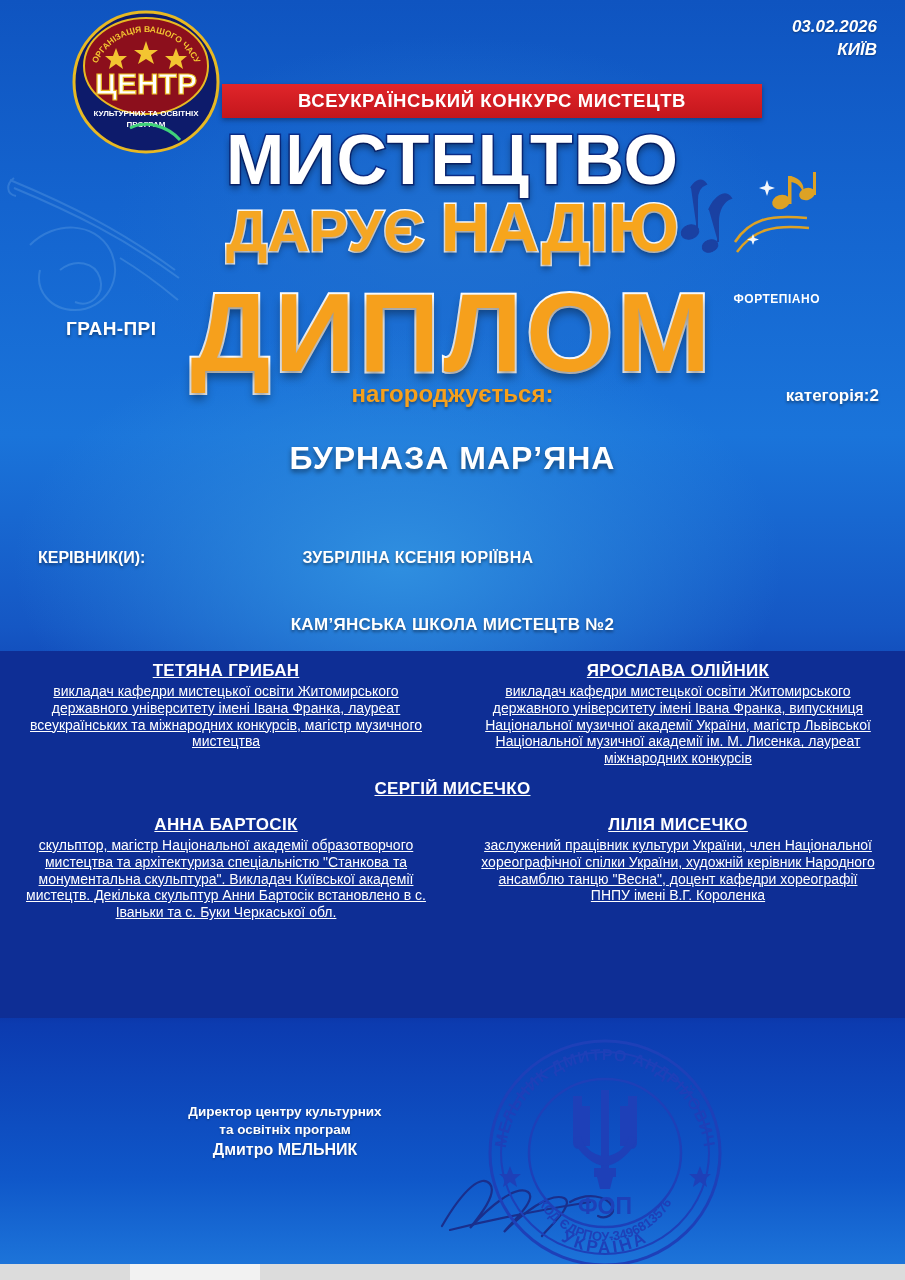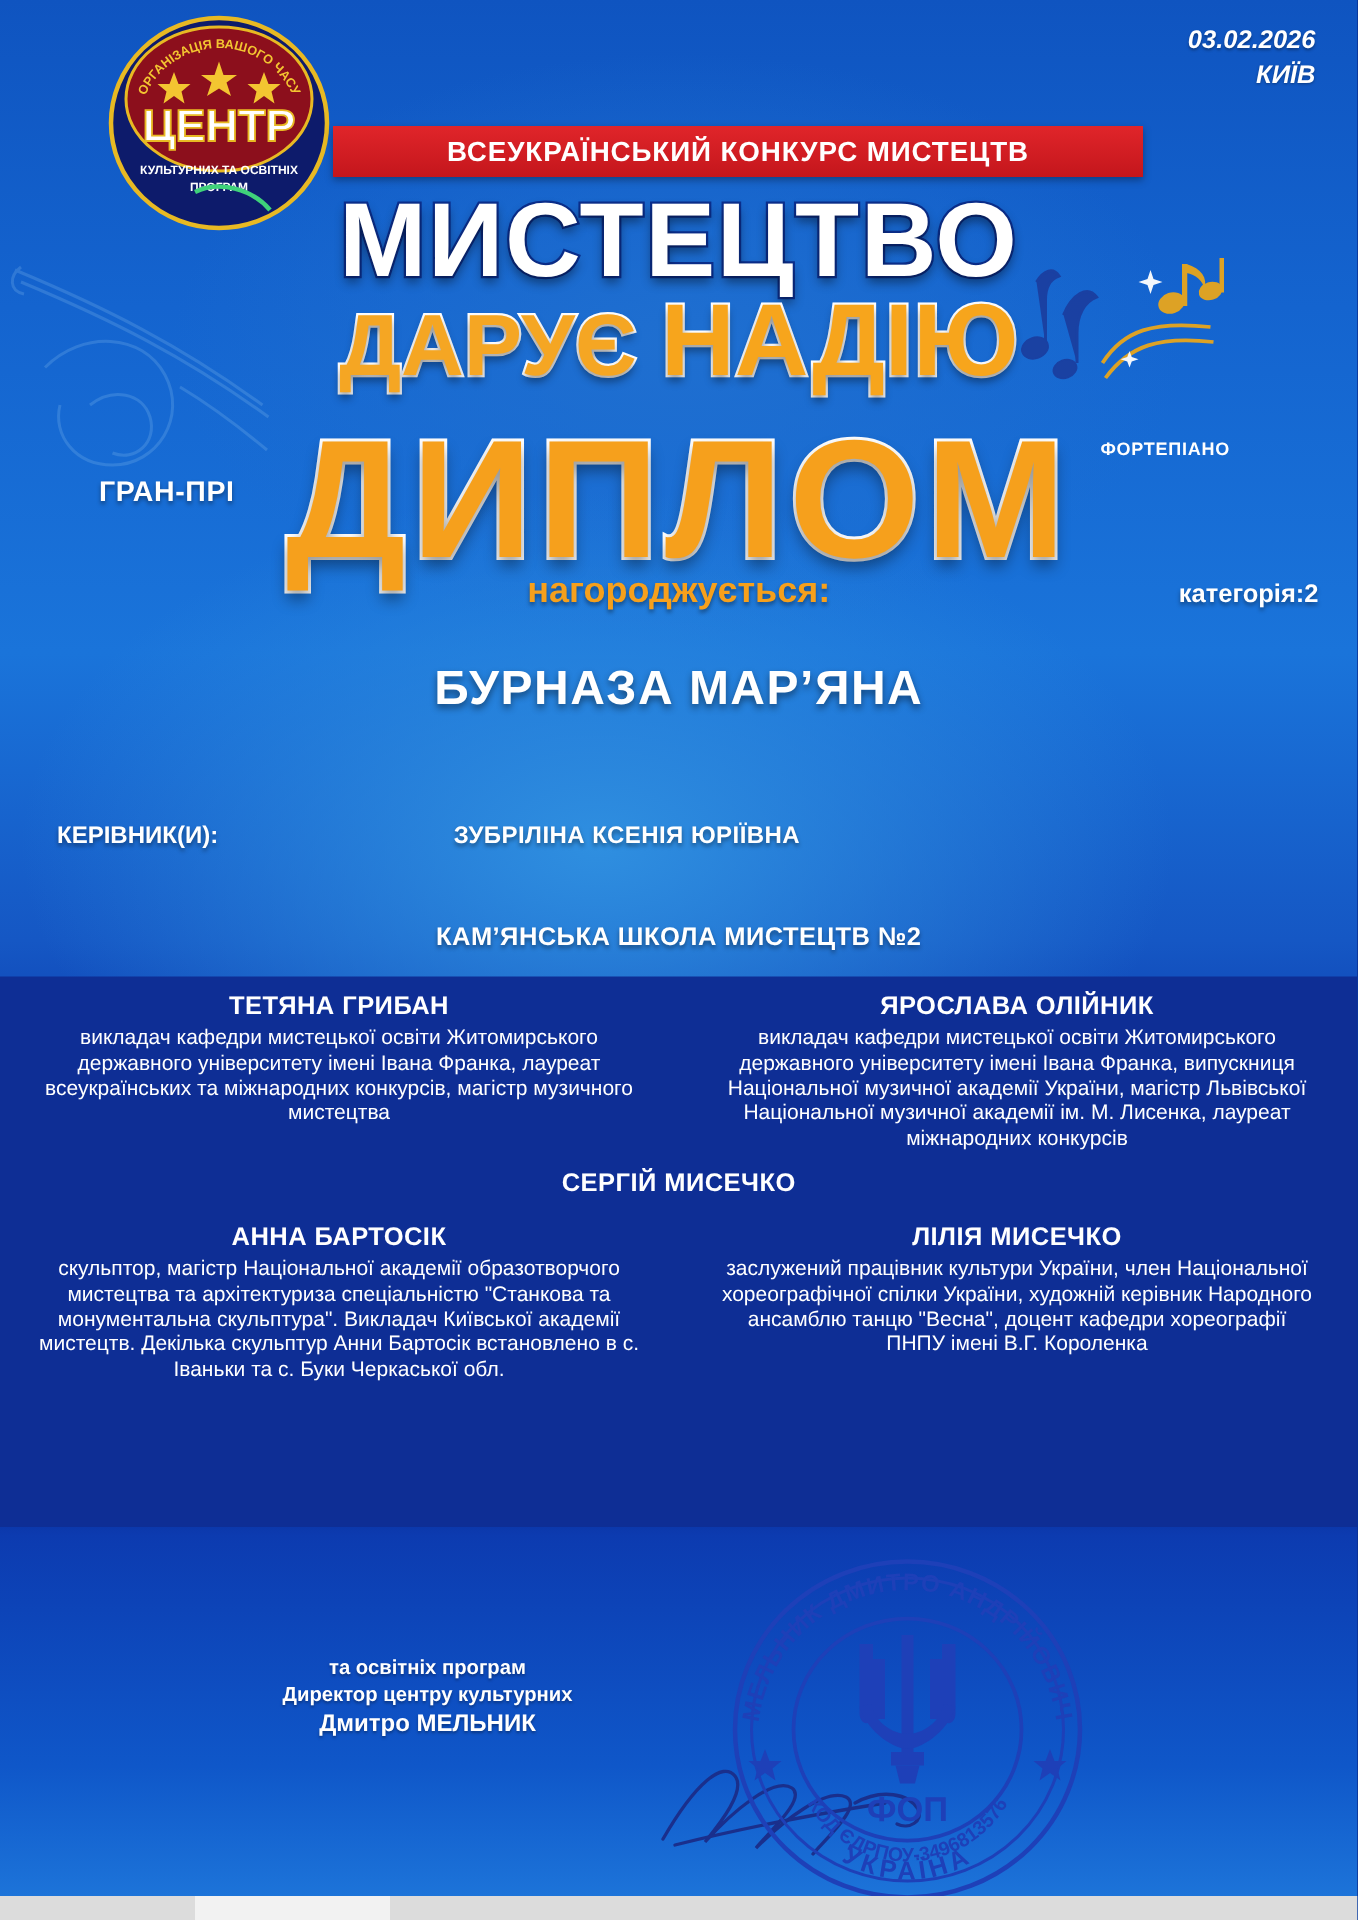--- a/index.html
+++ b/index.html
@@ -247,20 +247,21 @@
     left: 0;
     top: 651px;
     width: 905px;
     height: 367px;
     background: #0e2e95;
     color: #ffffff;
   }
   .jury-row {
     display: flex;
     width: 905px;
+    text-decoration: underline;
   }
   .jury-col {
     width: 452px;
     padding: 10px 26px 4px;
     box-sizing: border-box;
     text-align: center;
   }
   .jury-full {
     width: 905px;
     padding: 8px 150px 4px;
@@ -447,22 +448,22 @@
       </div>
       <div class="jury-col">
         <div class="jury-name">ЛІЛІЯ МИСЕЧКО</div>
         <div class="jury-desc">заслужений працівник культури України, член Національної хореографічної спілки України, художній керівник Народного ансамблю танцю "Весна", доцент кафедри хореографії ПНПУ імені В.Г. Короленка</div>
       </div>
     </div>
   </div>
 
   <div class="footer">
     <div class="signature-text">
+      <div class="dir-line">Директор центру культурних</div>
       <div class="dir-line">та освітніх  програм</div>
-      <div class="dir-line">Директор центру культурних</div>
       <div class="dir-name">Дмитро МЕЛЬНИК</div>
     </div>
 
     <svg class="sig-scribble" viewBox="0 0 220 110">
       <g fill="none" stroke="#1a2f8c" stroke-width="2.2" stroke-linecap="round">
         <path d="M12 78 C34 40, 52 26, 60 36 C68 46, 48 70, 40 80 C58 60, 86 36, 98 44 C108 51, 82 74, 74 84 C92 66, 120 44, 134 50 C146 56, 118 80, 112 88"></path>
         <path d="M20 82 C60 72, 110 62, 160 54"></path>
         <path d="M140 54 C158 44, 176 48, 182 58 C186 66, 176 72, 168 68"></path>
       </g>
     </svg>

